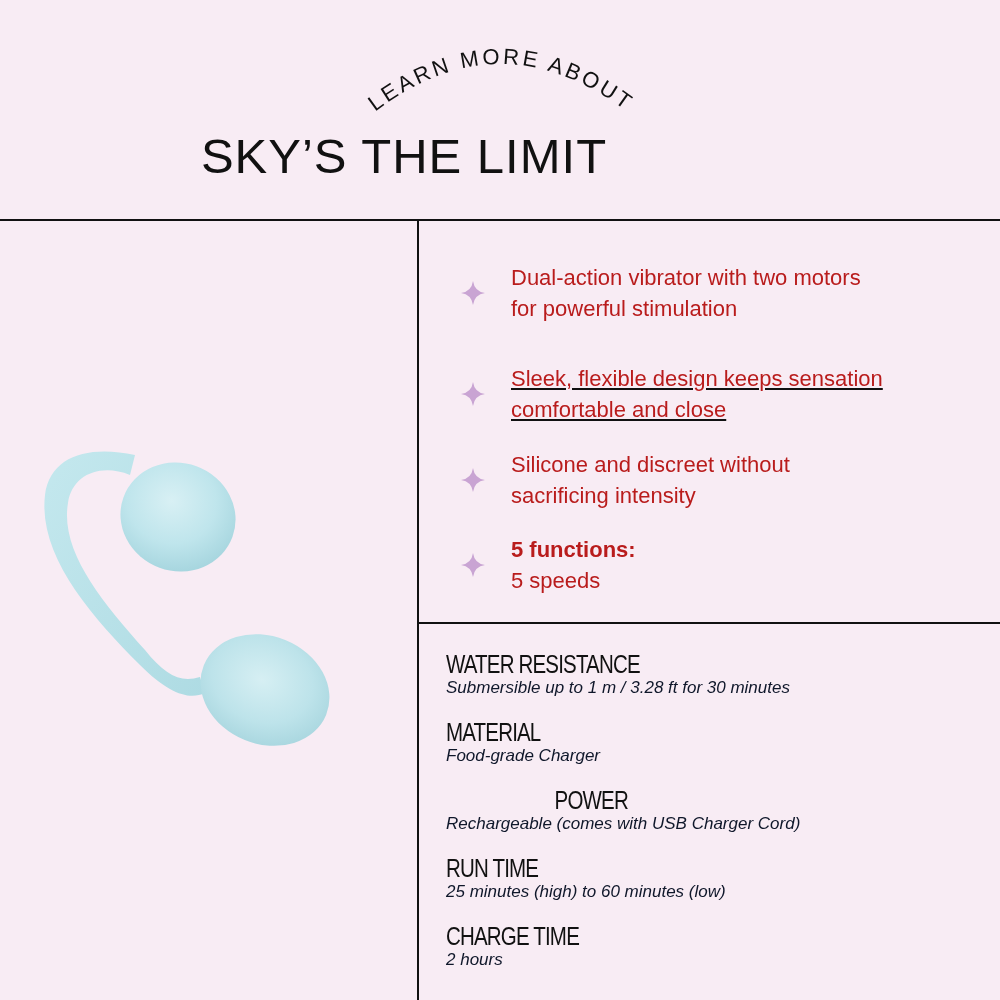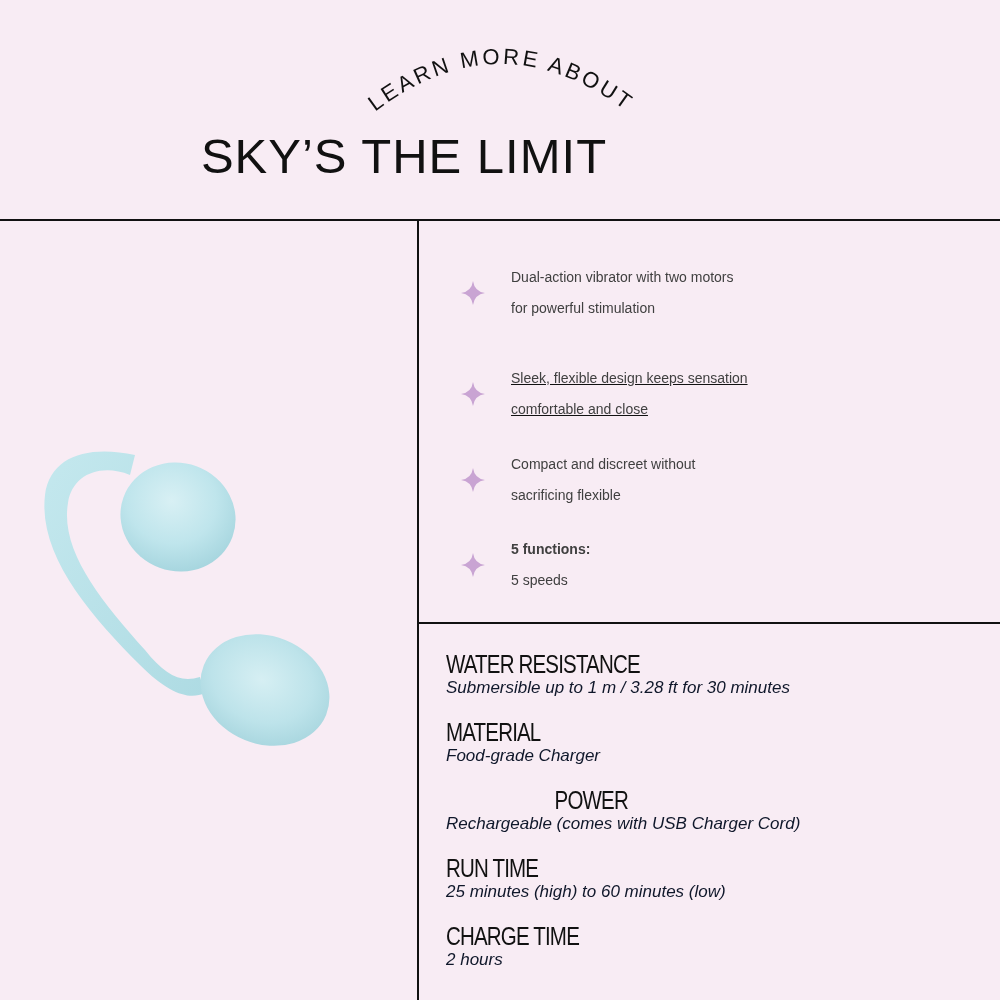--- a/index.html
+++ b/index.html
@@ -85,23 +85,23 @@
       display: flex;
       align-items: center;
     }
     .feature .star {
       width: 26px;
       height: 26px;
       flex: 0 0 26px;
       margin-right: 25px;
     }
     .feature .text {
-      font-size: 14px;
+      font-size: 22px;
       line-height: 31px;
-      color: #404040;
+      color: #b91c1c;
     }
     .specs {
       position: absolute;
       left: 446px;
       top: 650px;
       width: 540px;
     }
     .spec {
       position: absolute;
       left: 0;
@@ -187,22 +187,22 @@
     <div class="text">
       <div>Sleek, flexible design keeps sensation</div>
       <div>comfortable and close</div>
     </div>
   </div>
   <div class="feature" style="top:187px;">
     <svg class="star" viewBox="0 0 26 26">
       <path d="M13 1 Q14.5 11.5 25 13 Q14.5 14.5 13 25 Q11.5 14.5 1 13 Q11.5 11.5 13 1 Z" fill="#c9a4d3"></path>
     </svg>
     <div class="text">
-      <div>Compact and discreet without</div>
-      <div>sacrificing flexible</div>
+      <div>Silicone and discreet without</div>
+      <div>sacrificing intensity</div>
     </div>
   </div>
   <div class="feature" style="top:272px;">
     <svg class="star" viewBox="0 0 26 26">
       <path d="M13 1 Q14.5 11.5 25 13 Q14.5 14.5 13 25 Q11.5 14.5 1 13 Q11.5 11.5 13 1 Z" fill="#c9a4d3"></path>
     </svg>
     <div class="text">
       <div style="font-weight:700;">5 functions:</div>
       <div>5 speeds</div>
     </div>

